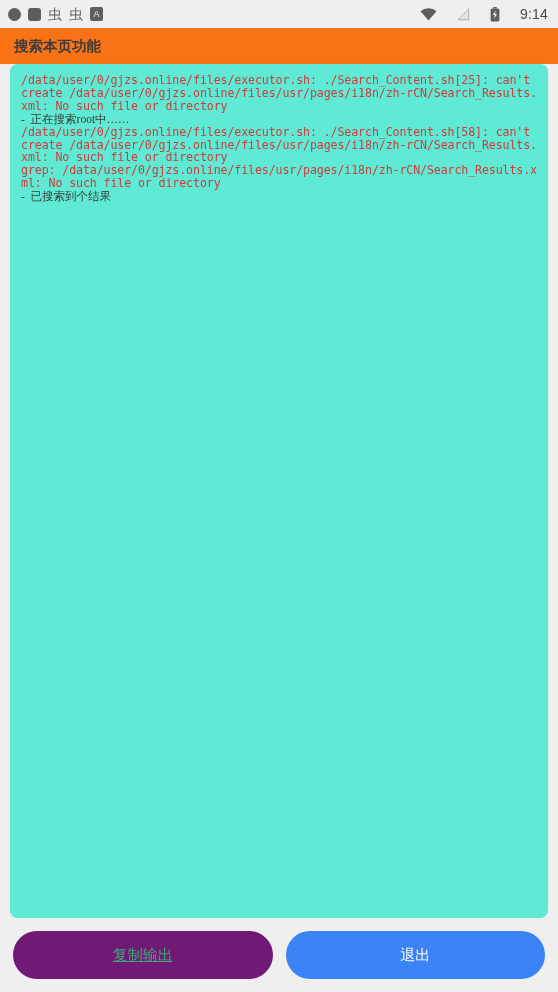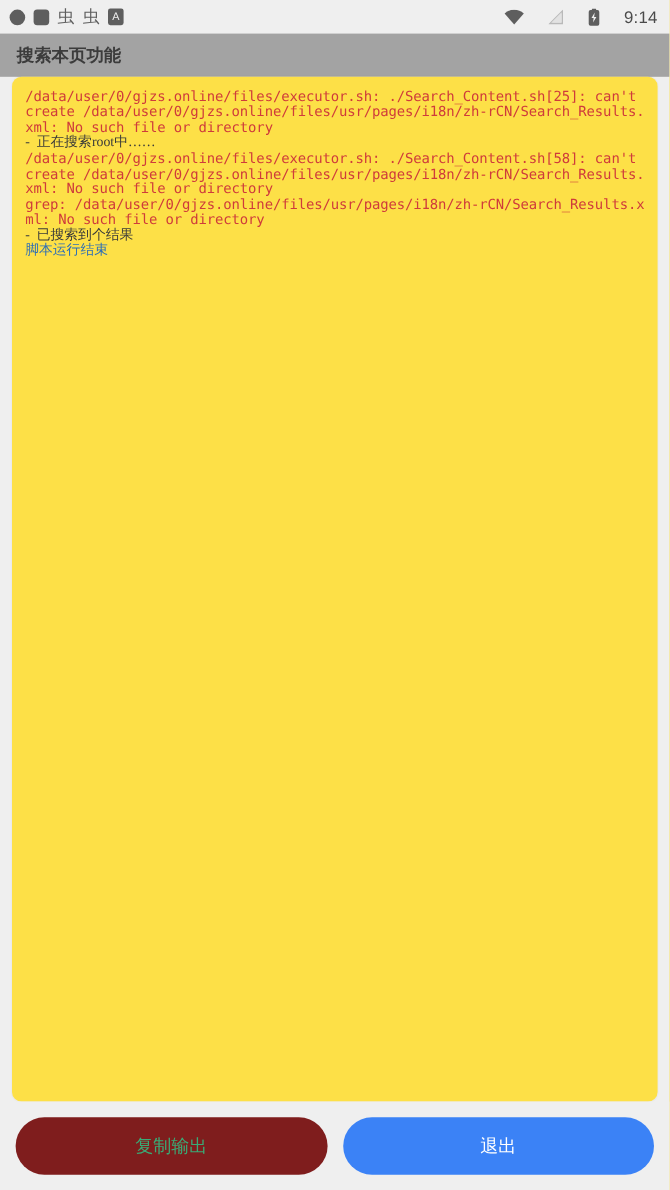--- a/index.html
+++ b/index.html
@@ -73,38 +73,38 @@
     font-family: "Liberation Sans", sans-serif;
     letter-spacing: .2px;
   }
 
   
   .title-bar {
     flex: 0 0 36px;
     display: flex;
     align-items: center;
     padding: 0 14px;
-    background: #a3a3a3;
+    background: #f97316;
   }
   .title-bar .page-title {
     font-size: 14.5px;
     font-weight: bold;
     color: #3c3c3c;
   }
 
   
   .panel-wrap {
     flex: 1 1 auto;
     padding: 0 10px;
     min-height: 0;
     display: flex;
   }
   .output-panel {
     flex: 1 1 auto;
-    background: #fde047;
+    background: #5eead4;
     border-radius: 8px;
     padding: 10px 10px 10px 11px;
     overflow: hidden;
     box-shadow: 0 0 0 1px rgba(0,0,0,0.02);
   }
   .log-line {
     font-family: "DejaVu Sans Mono", "Liberation Mono", monospace;
     font-size: 11.6px;
     line-height: 12.9px;
     white-space: pre-wrap;
@@ -130,22 +130,23 @@
     border: none;
     border-radius: 24px;
     font-size: 15px;
     font-family: "Liberation Sans", "DejaVu Sans", sans-serif;
     cursor: pointer;
     display: flex;
     align-items: center;
     justify-content: center;
   }
   .btn-secondary {
-    background: #7f1d1d;
+    background: #701a75;
     color: #3aab76;
+    text-decoration: underline;
   }
   .btn-primary {
     background: #3b82f6;
     color: #ffffff;
   }
 </style>
 </head>
 <body>
 
 <div class="status-bar">
@@ -183,20 +184,19 @@
   <span class="page-title">搜索本页功能</span>
 </div>
 
 <div class="panel-wrap">
   <div class="output-panel" id="output-panel">
       <div class="log-line err">/data/user/0/gjzs.online/files/executor.sh: ./Search_Content.sh[25]: can't create /data/user/0/gjzs.online/files/usr/pages/i18n/zh-rCN/Search_Results.xml: No such file or directory</div>
       <div class="log-line info">-  正在搜索root中……</div>
       <div class="log-line err">/data/user/0/gjzs.online/files/executor.sh: ./Search_Content.sh[58]: can't create /data/user/0/gjzs.online/files/usr/pages/i18n/zh-rCN/Search_Results.xml: No such file or directory</div>
       <div class="log-line err">grep: /data/user/0/gjzs.online/files/usr/pages/i18n/zh-rCN/Search_Results.xml: No such file or directory</div>
       <div class="log-line info">-  已搜索到个结果</div>
-      <div class="log-line done">脚本运行结束</div>
     </div>
 </div>
 
 <div class="footer">
   <button class="btn btn-secondary">复制输出</button>
   <button class="btn btn-primary">退出</button>
 </div>
 
 </body></html>

